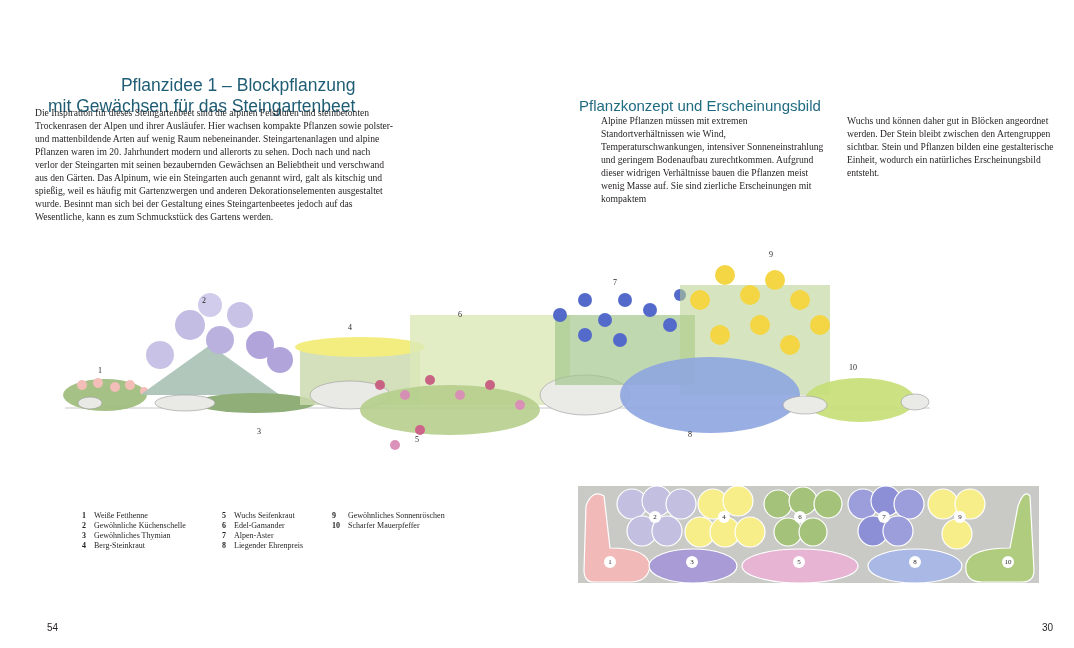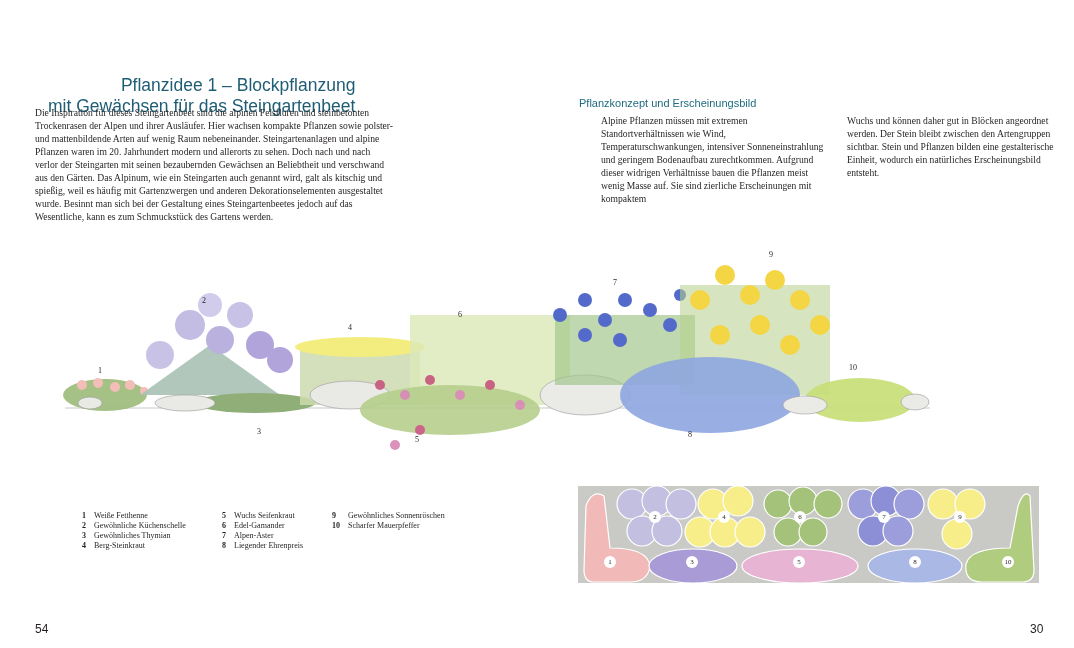--- a/index.html
+++ b/index.html
@@ -1,29 +1,29 @@
 <!DOCTYPE html>
 <html><head>
 <meta charset="utf-8">
 <style>
   html, body { margin: 0; padding: 0; background: #ffffff; }
   body { width: 1074px; height: 648px; position: relative; overflow: hidden; font-family: "DejaVu Serif", serif; color: #231f20; }
   .title { position: absolute; left: 35px; top: 62px; font-family: "Liberation Sans", sans-serif; font-size: 17.5px; line-height: 21px; color: #1f5d74; font-weight: normal; margin: 13px; text-align: right; }
-  .subtitle-h { position: absolute; left: 579px; top: 97px; font-family: "Liberation Sans", sans-serif; font-size: 11px; color: #1f6b80; margin: 0; font-weight: normal; }
+  .subtitle-h { position: absolute; left: 579px; top: 97px; font-family: "Liberation Sans", sans-serif; font-size: 15px; color: #1f6b80; margin: 0; font-weight: normal; }
   .body-text { position: absolute; font-family: "Liberation Serif", serif; font-size: 9.6px; line-height: 13px; color: #231f20; margin: 0; }
   #intro { left: 35px; top: 106px; width: 360px; }
   #col2 { left: 601px; top: 114px; width: 228px; }
   #col3 { left: 847px; top: 114px; width: 228px; }
   .illus { position: absolute; left: 60px; top: 245px; width: 890px; height: 225px; }
   .num-label { position: absolute; font-family: "Liberation Serif", serif; font-size: 8px; color: #231f20; }
   .legend { position: absolute; top: 511px; font-family: "Liberation Serif", serif; font-size: 8px; line-height: 10px; color: #231f20; }
   .legend .row { display: flex; }
   .legend .n { width: 12px; font-weight: bold; }
   .plan { position: absolute; left: 578px; top: 486px; width: 461px; height: 97px; background: #c9c9c6; }
-  .page-num { position: absolute; top: 622px; font-family: "Liberation Sans", sans-serif; font-size: 12px; color: #231f20; }
+  .page-num { position: absolute; top: 622px; font-family: "Liberation Sans", sans-serif; font-size: 10px; color: #231f20; margin-left: 12px; }
   .plan .blob-label { position: absolute; width: 12px; height: 12px; border-radius: 50%; background: #fff; font-family: "Liberation Serif", serif; font-size: 7px; line-height: 12px; text-align: center; color: #231f20; }
 </style>
 </head>
 <body>
 
 <h1 class="title">
   <span>Pflanzidee 1 – Blockpflanzung</span><br>
   <span>mit Gewächsen für das Steingartenbeet</span>
 </h1>
 

